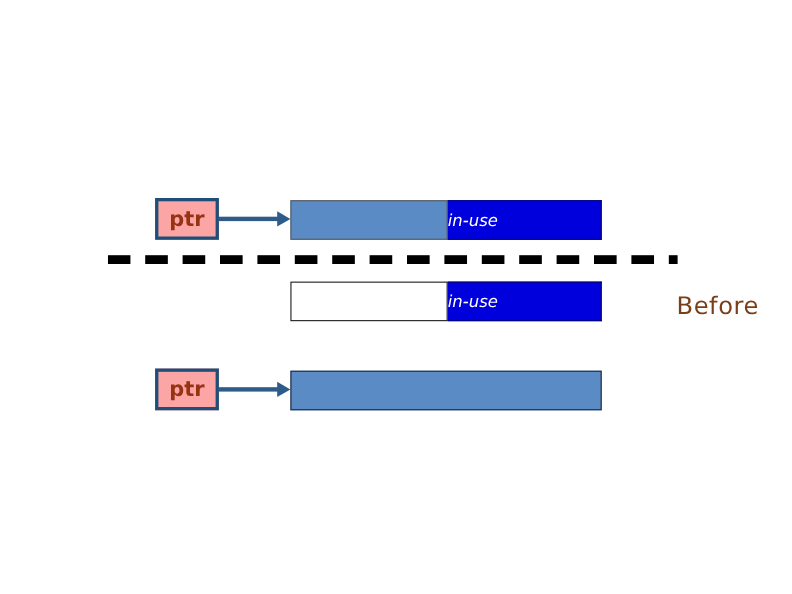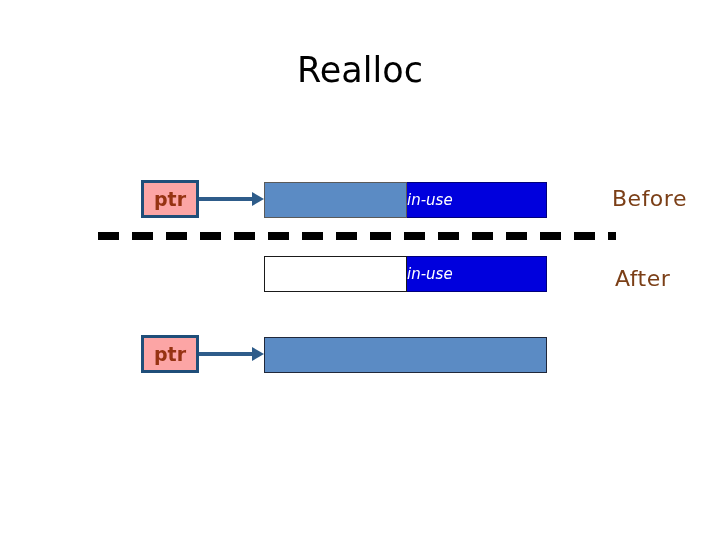--- a/index.html
+++ b/index.html
@@ -186,54 +186,52 @@
     letter-spacing: 0.5px;
   }
   #note-before { left: 612px; top: 188px; }
   #note-after  { left: 615px; top: 268px; }
 </style>
 </head>
 <body>
 
 <div id="slide">
 
-  <div class="slide-title">Realloc</div>
 
   <div class="ptr-box" id="ptr-box-before">
     <span class="ptr-label">ptr</span>
   </div>
 
   <div class="arrow" id="arrow-before">
     <span class="shaft"></span>
     <span class="head"></span>
   </div>
 
   <div class="mem-bar" id="bar-before">
     <div class="seg seg-free">
       <span class="seg-label"></span>
     </div>
     <div class="seg seg-inuse">
       <span class="seg-label">in-use</span>
     </div>
   </div>
 
-  <div class="side-note" id="note-before">Before</div>
 
   <div id="divider"></div>
 
   <div class="mem-bar" id="bar-after">
     <div class="seg seg-free">
       <span class="seg-label"></span>
     </div>
     <div class="seg seg-inuse">
       <span class="seg-label">in-use</span>
     </div>
   </div>
 
-  <div class="side-note" id="note-after">After</div>
+  <div class="side-note" id="note-after">Before</div>
 
   <div class="ptr-box" id="ptr-box-after">
     <span class="ptr-label">ptr</span>
   </div>
 
   <div class="arrow" id="arrow-after">
     <span class="shaft"></span>
     <span class="head"></span>
   </div>
 

